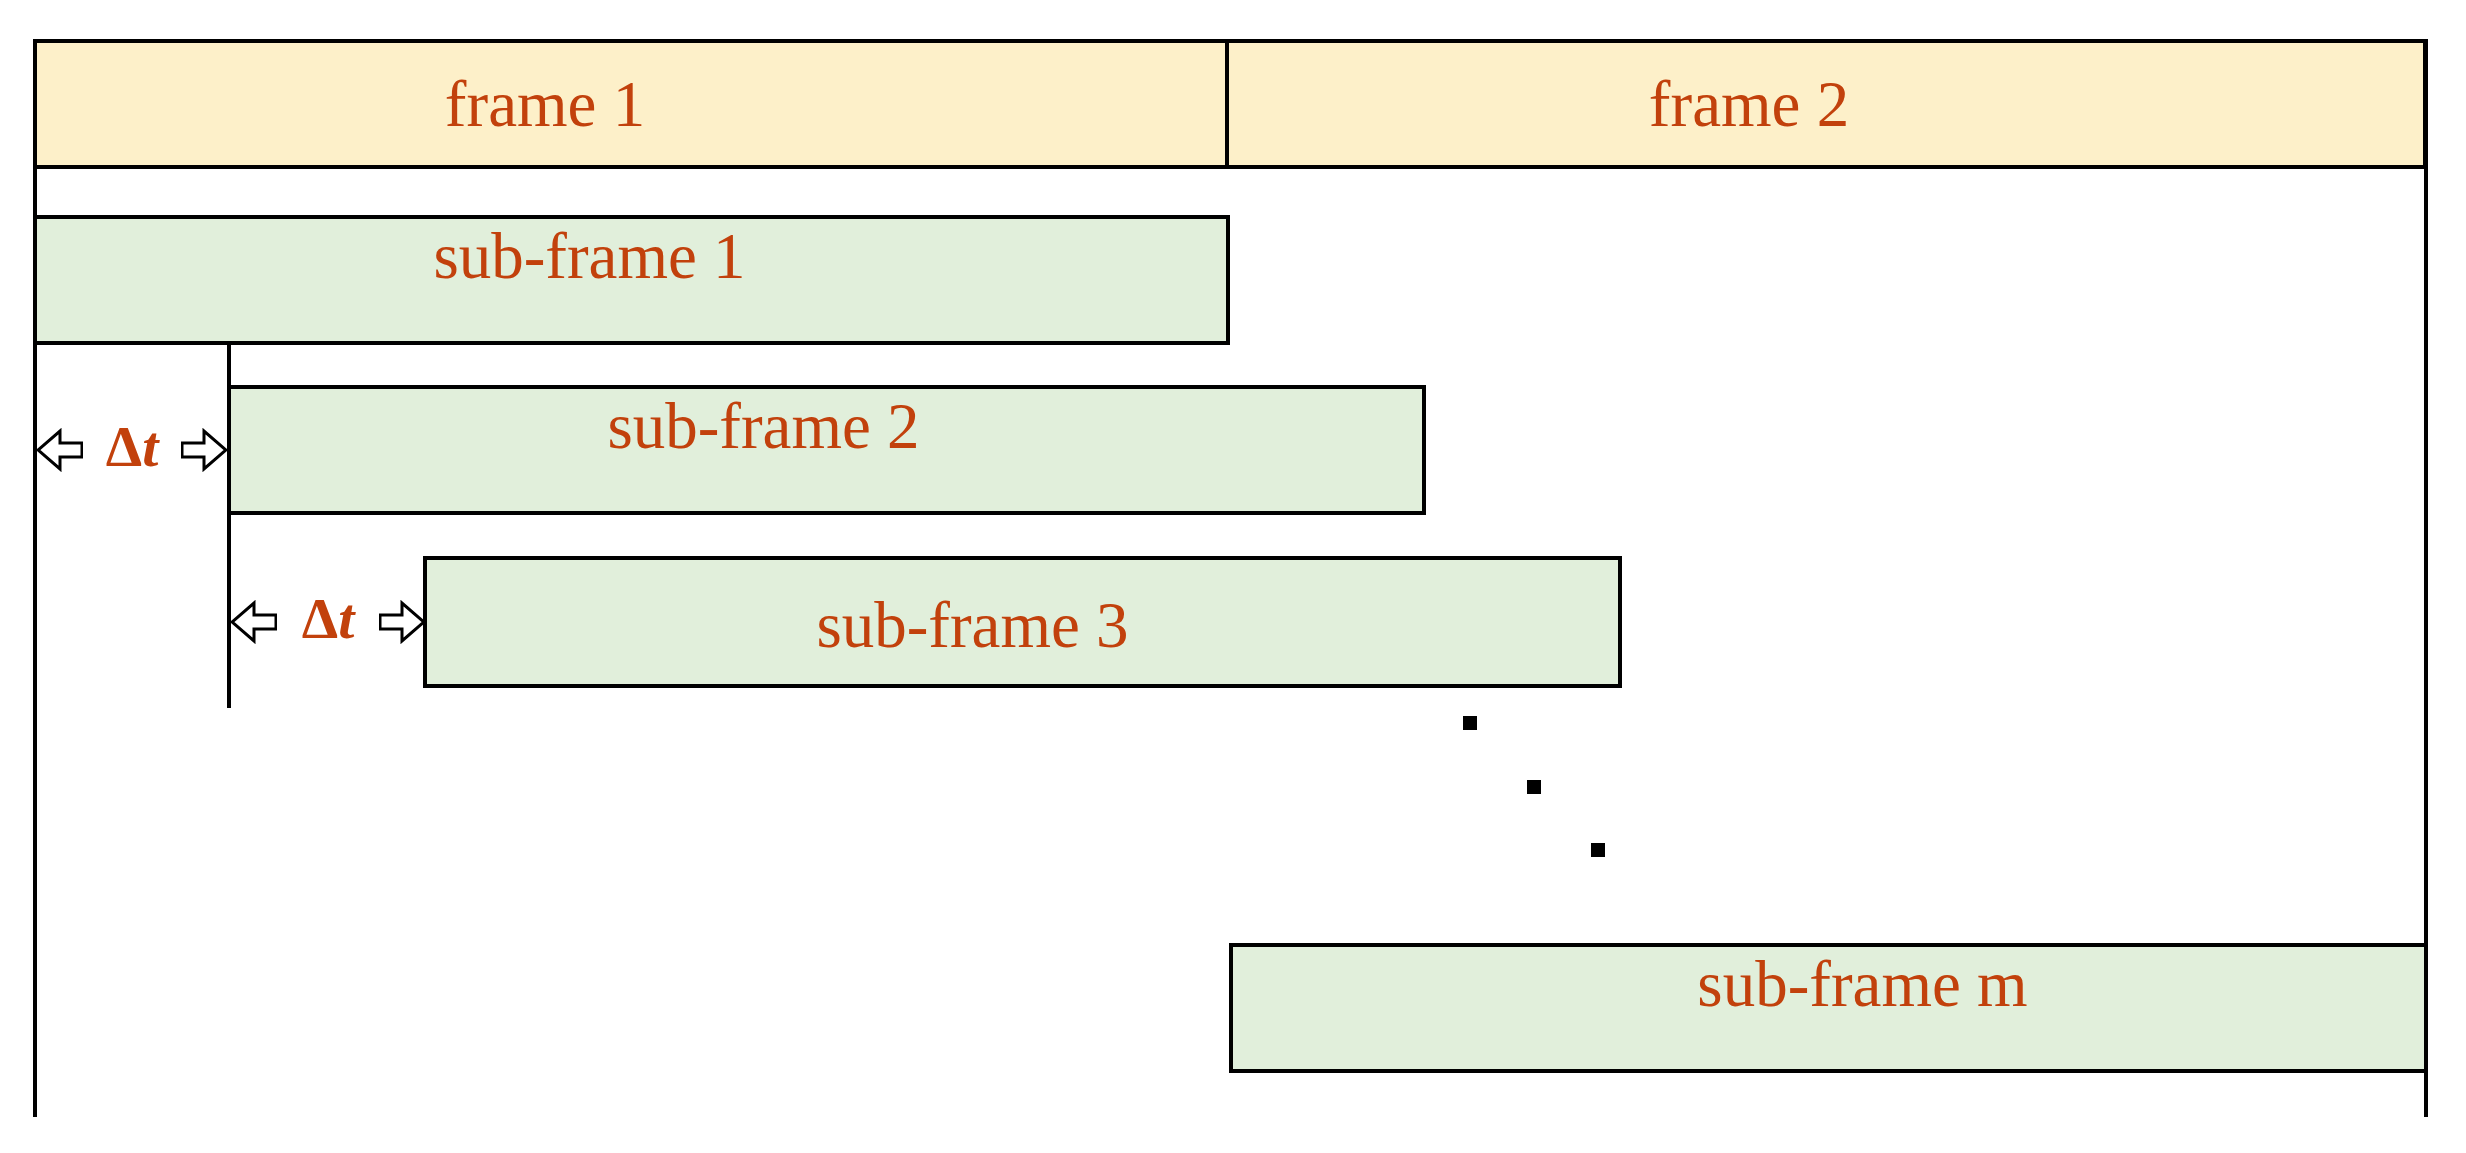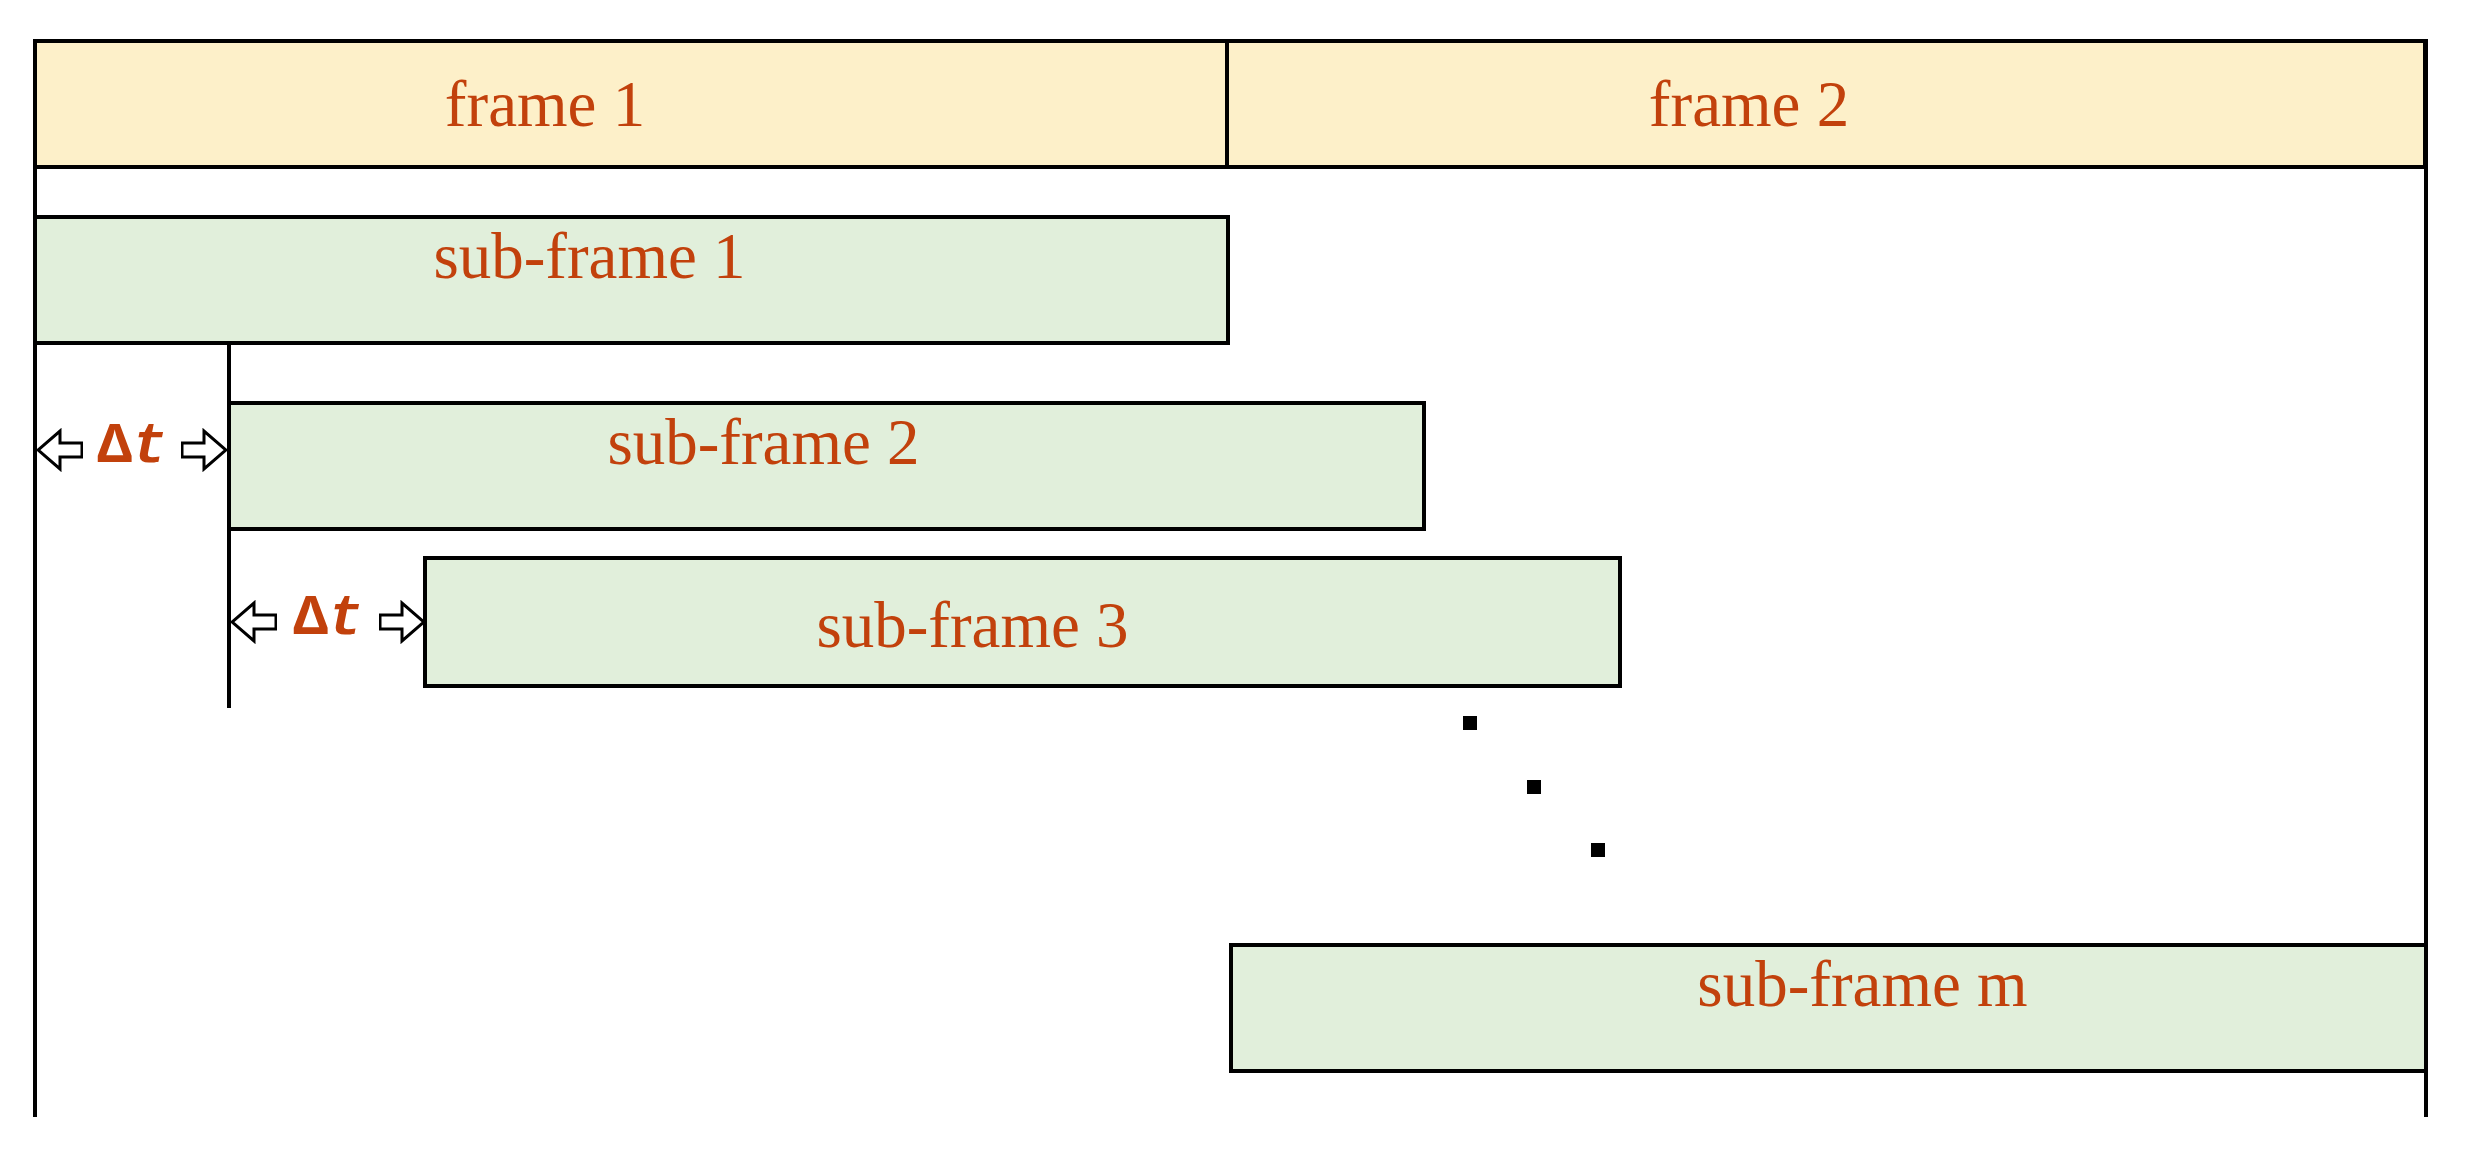--- a/index.html
+++ b/index.html
@@ -45,21 +45,21 @@
     position: absolute;
     box-sizing: border-box;
     border: 4px solid var(--line, #000);
     background: var(--subframe-fill, #e1efdb);
     display: flex;
     align-items: flex-start;
     justify-content: center;
     font-size: 65px;
   }
   #subframe-1 { left: 33px;   top: 215px; width: 1197px; height: 130px; }
-  #subframe-2 { left: 227px;  top: 385px; width: 1199px; height: 130px; margin-top: 16px; }
+  #subframe-2 { left: 227px;  top: 385px; width: 1199px; height: 130px; }
   #subframe-3 { left: 423px;  top: 556px; width: 1199px; height: 132px; }
   #subframe-m { left: 1229px; top: 900px; width: 1199px; height: 130px; margin-top: 43px; }
 
   
   .off-frame1 { transform: translateX(-86px); }
   .off-frame2 { transform: translateX(-77px); text-align: center; }
   .off-sub1   { transform: translateX(-42px); }
   .off-sub2   { transform: translateX(-63px); }
   .off-sub3   { transform: translateX(-50px); margin-top: 28px; }
   .off-subm   { transform: translateX(34px);  }
@@ -83,21 +83,20 @@
     justify-content: space-between;
   }
   #delta-annotation-1 { left: 37px;  top: 428px; width: 190px; }
   #delta-annotation-2 { left: 231px; top: 600px; width: 194px; }
   .delta-label {
     font-size: 58px;
     font-weight: bold;
     line-height: 1;
     white-space: nowrap;
     padding-bottom: 6px;
-    font-family: Liberation Mono, monospace;
   }
   .delta-label .delta-var { font-style: italic; }
   svg.block-arrow { width: 46px; height: 44px; display: block; }
 
   
   .ellipsis-dot {
     position: absolute;
     width: 14px; height: 14px;
     background: var(--line, #000);
   }

